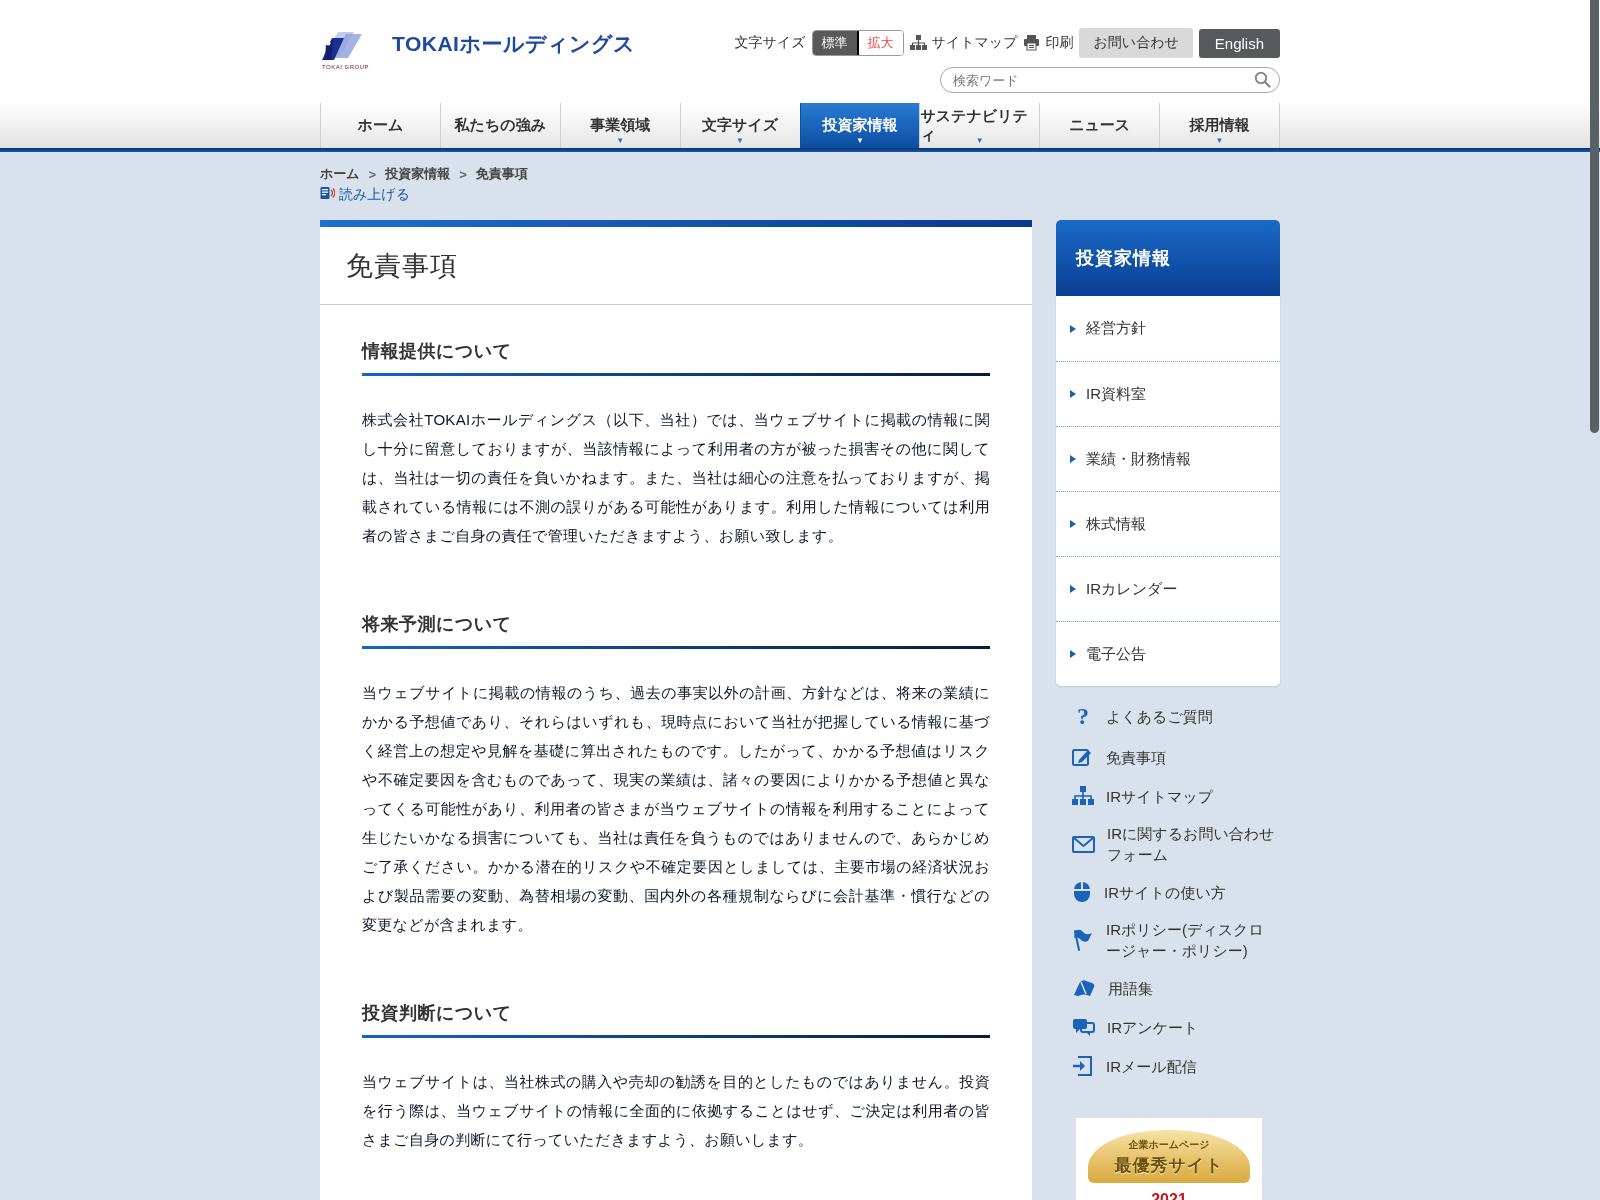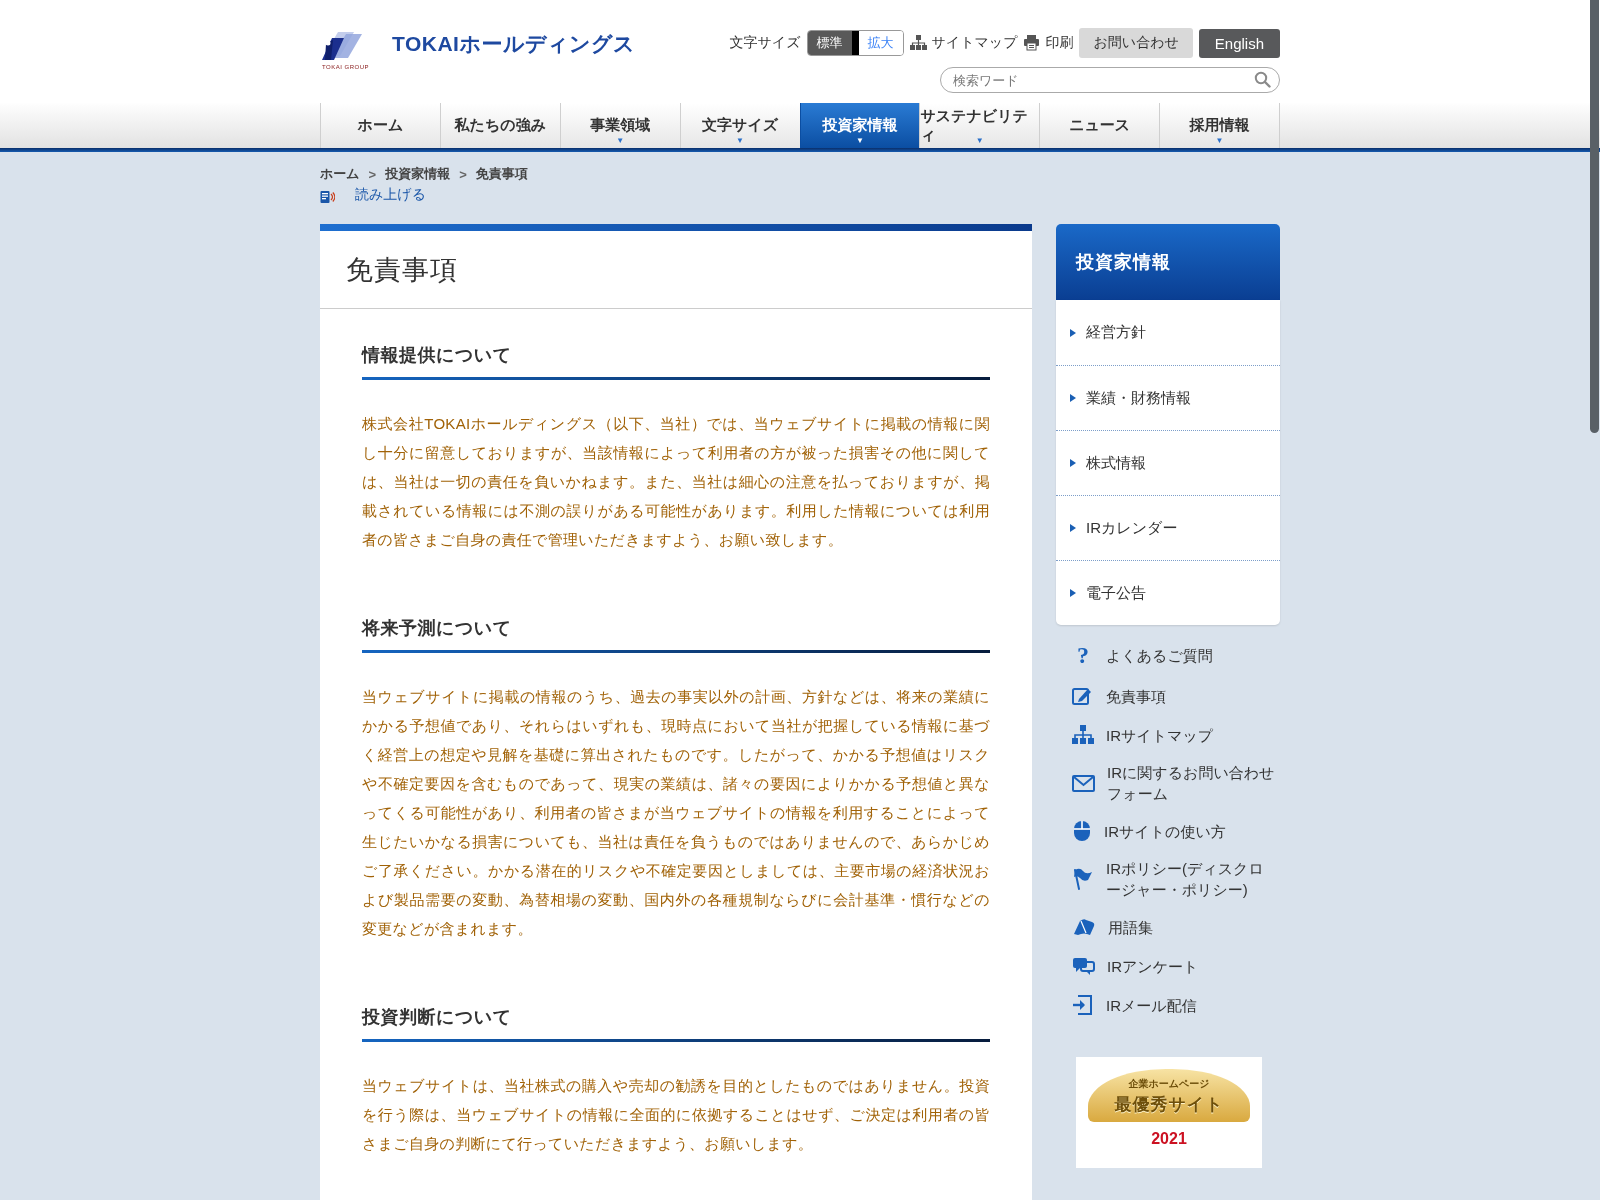--- a/index.html
+++ b/index.html
@@ -11,21 +11,21 @@
   .header { background:#fff; height:103px; position:relative; }
   .logo-wrap { position:absolute; left:0; top:30px; display:flex; gap:10px; cursor:pointer; }
   .logo-mark { position:relative; width:62px; height:40px; }
   .logo-sub { position:absolute; left:2px; bottom:0; font-size:6px; color:#8b2020; letter-spacing:.5px; white-space:nowrap; }
   .logo-text { font-size:21px; font-weight:bold; color:#1e49a0; letter-spacing:.5px; }
 
   .util-row { position:absolute; right:0; top:28px; display:flex; align-items:center; gap:6px; font-size:14px; color:#333; }
   .fontsize-group { display:flex; border:1px solid #999; border-radius:4px; overflow:hidden; }
   .fs-btn { padding:3px 9px; font-size:13px; cursor:pointer; }
   .fs-btn.active { background:#595959; color:#fff; }
-  .fs-btn.inactive { background:#fff; color:#3b82f6; border-left:7px solid #000000; }
+  .fs-btn.inactive { background:#fff; color:#ef4444; border-left:2px solid #000000; }
   .util-link { display:flex; align-items:center; gap:5px; cursor:pointer; }
   .btn-contact { background:#d9d9d9; color:#333; font-size:14px; padding:6px 14px; border-radius:3px; cursor:pointer; }
   .btn-english { background:#58595b; color:#fff; font-size:15px; padding:6px 16px; border-radius:3px; cursor:pointer; }
 
   .search-wrap { position:absolute; right:0; top:67px; width:340px; height:26px; }
   .search-input { width:100%; height:100%; border:1px solid #aaa; border-radius:13px; padding:0 34px 0 12px; font-size:13px; color:#333; outline:none; font-family:"Liberation Sans",sans-serif; }
   .search-input::placeholder { color:#777; }
   .search-icon { position:absolute; right:9px; top:4px; }
 
   
@@ -36,35 +36,35 @@
   .tab.active { background:linear-gradient(#2a7bd4, #0b4ea2); color:#fff; border-left-color:#0b4ea2; }
   .tab .tab-arrow { position:absolute; bottom:3px; left:50%; transform:translateX(-50%); font-size:8px; color:#2a6fc9; line-height:1; }
   .tab.active .tab-arrow { color:#fff; }
   .nav-line { height:4px; background:linear-gradient(to bottom, #0a2f6b, #155bb0); }
 
   
   .crumb-zone { padding-top:13px; }
   .breadcrumb { font-size:13px; color:#444; font-weight:bold; display:flex; gap:9px; align-items:center; }
   .breadcrumb .sep { color:#666; font-weight:bold; }
   .breadcrumb .crumb { cursor:pointer; }
-  .readaloud { margin-top:3px; display:inline-flex; align-items:flex-end; gap:20px; color:#1a56a8; font-size:14px; cursor:pointer; }
+  .readaloud { margin-top:3px; display:inline-flex; align-items:flex-start; gap:4px; color:#1a56a8; font-size:14px; cursor:pointer; }
 
   
   .columns { display:flex; gap:24px; margin-top:16px; align-items:flex-start; }
 
   
   .main-card { width:712px; background:#fff; }
   .card-topbar { height:7px; background:linear-gradient(to right, #1e6fd0, #0a3a8c); }
   .card-title { font-size:27px; color:#333; padding:21px 26px 20px; border-bottom:1px solid #ccc; font-weight:normal; letter-spacing:1px; }
   .card-body { padding:34px 42px 80px; }
   .section { margin-top:62px; }
   .section:first-child { margin-top:0; }
   .section-heading { font-size:18px; font-weight:bold; color:#333; padding-bottom:10px; letter-spacing:.5px; }
   .section-underline { height:3px; background:linear-gradient(to right, #1565c0, #071c3d); }
-  .section-body { margin-top:29px; font-size:15px; line-height:29px; color:#a16207; text-align:justify; letter-spacing:.3px; }
+  .section-body { margin-top:29px; font-size:15px; line-height:29px; color:#0f172a; text-align:justify; letter-spacing:.3px; }
 
   
   .sidebar { width:224px; }
   .side-header { height:76px; background:linear-gradient(#1a69c8, #0a3e92); border-radius:5px 5px 0 0; color:#fff; font-size:18px; font-weight:bold; display:flex; align-items:center; padding-left:20px; letter-spacing:1px; }
   .side-menu { background:#fff; border-radius:0 0 5px 5px; box-shadow:0 1px 2px rgba(0,0,0,.12); }
   .side-menu-item { height:65px; display:flex; align-items:center; gap:10px; padding:0 14px; font-size:15px; color:#333; cursor:pointer; }
   .side-menu-item + .side-menu-item { border-top:1px dotted #7d9ec9; }
   .tri { width:0; height:0; border-left:6px solid #1a5fb4; border-top:4px solid transparent; border-bottom:4px solid transparent; flex:0 0 auto; }
 
   .side-links { margin-top:17px; padding-left:16px; }
@@ -227,20 +227,24 @@
 
     <div class="sidebar">
       <div class="side-header">投資家情報</div>
       <div class="side-menu">
         <div class="side-menu-item">
             <span class="tri"></span>
             <span>経営方針</span>
           </div>
         <div class="side-menu-item">
             <span class="tri"></span>
+            <span>IR資料室</span>
+          </div>
+        <div class="side-menu-item">
+            <span class="tri"></span>
             <span>業績・財務情報</span>
           </div>
         <div class="side-menu-item">
             <span class="tri"></span>
             <span>株式情報</span>
           </div>
         <div class="side-menu-item">
             <span class="tri"></span>
             <span>IRカレンダー</span>
           </div>

